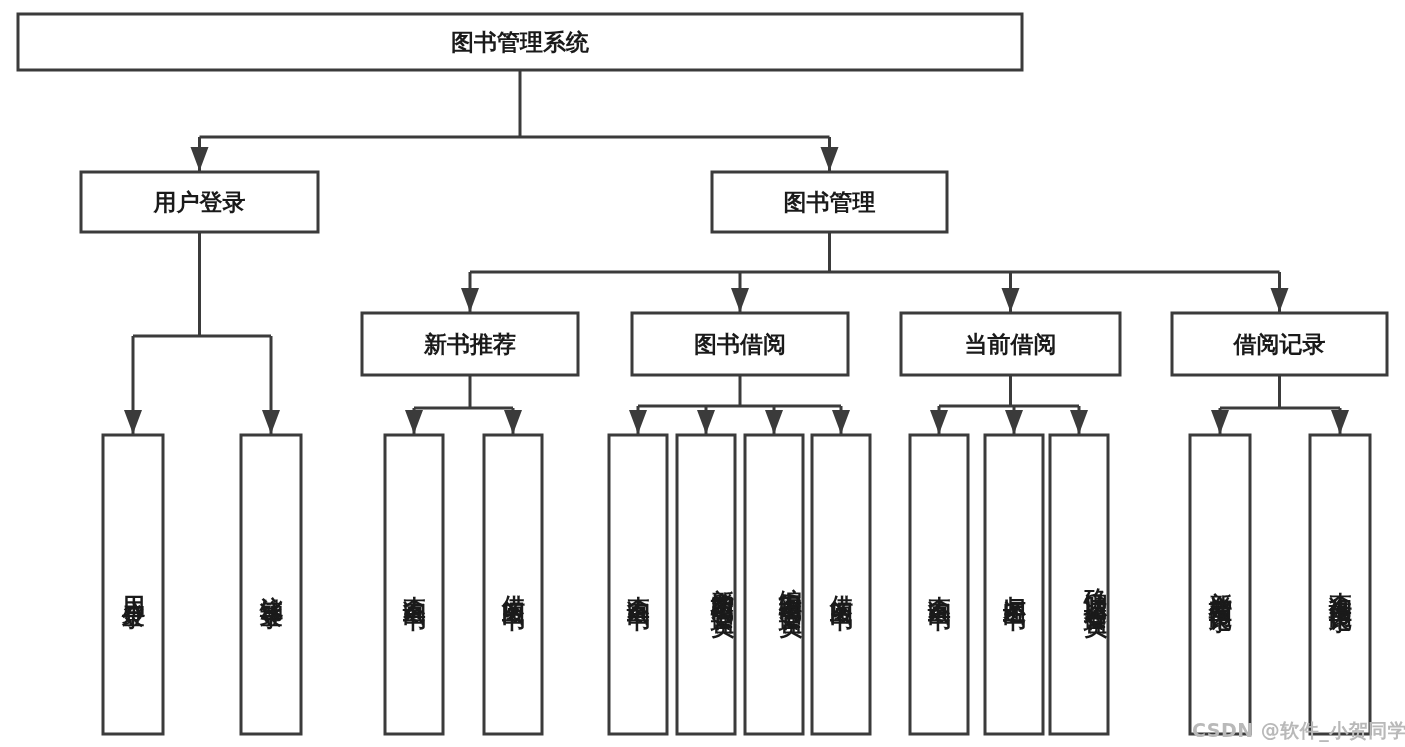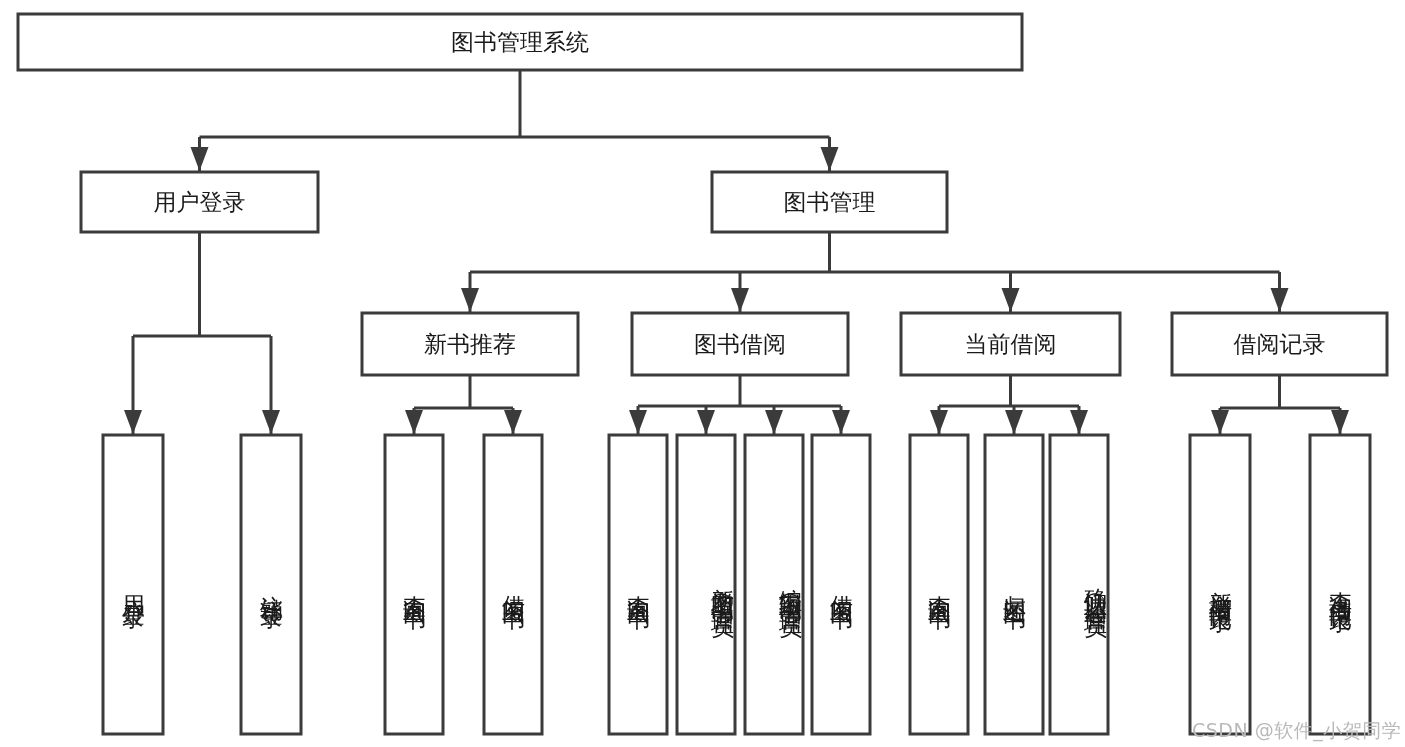--- a/index.html
+++ b/index.html
@@ -11,20 +11,21 @@
     width: 1405px;
     height: 747px;
     font-family: "DejaVu Sans", "Liberation Sans", sans-serif;
     overflow: hidden;
   }
   #diagram-root {
     position: relative;
     width: 1405px;
     height: 747px;
     background: #ffffff;
+    font-weight: bold;
   }
   svg.diagram-canvas {
     position: absolute;
     left: 0;
     top: 0;
     width: 1405px;
     height: 747px;
     display: block;
   }
   .node-box {

